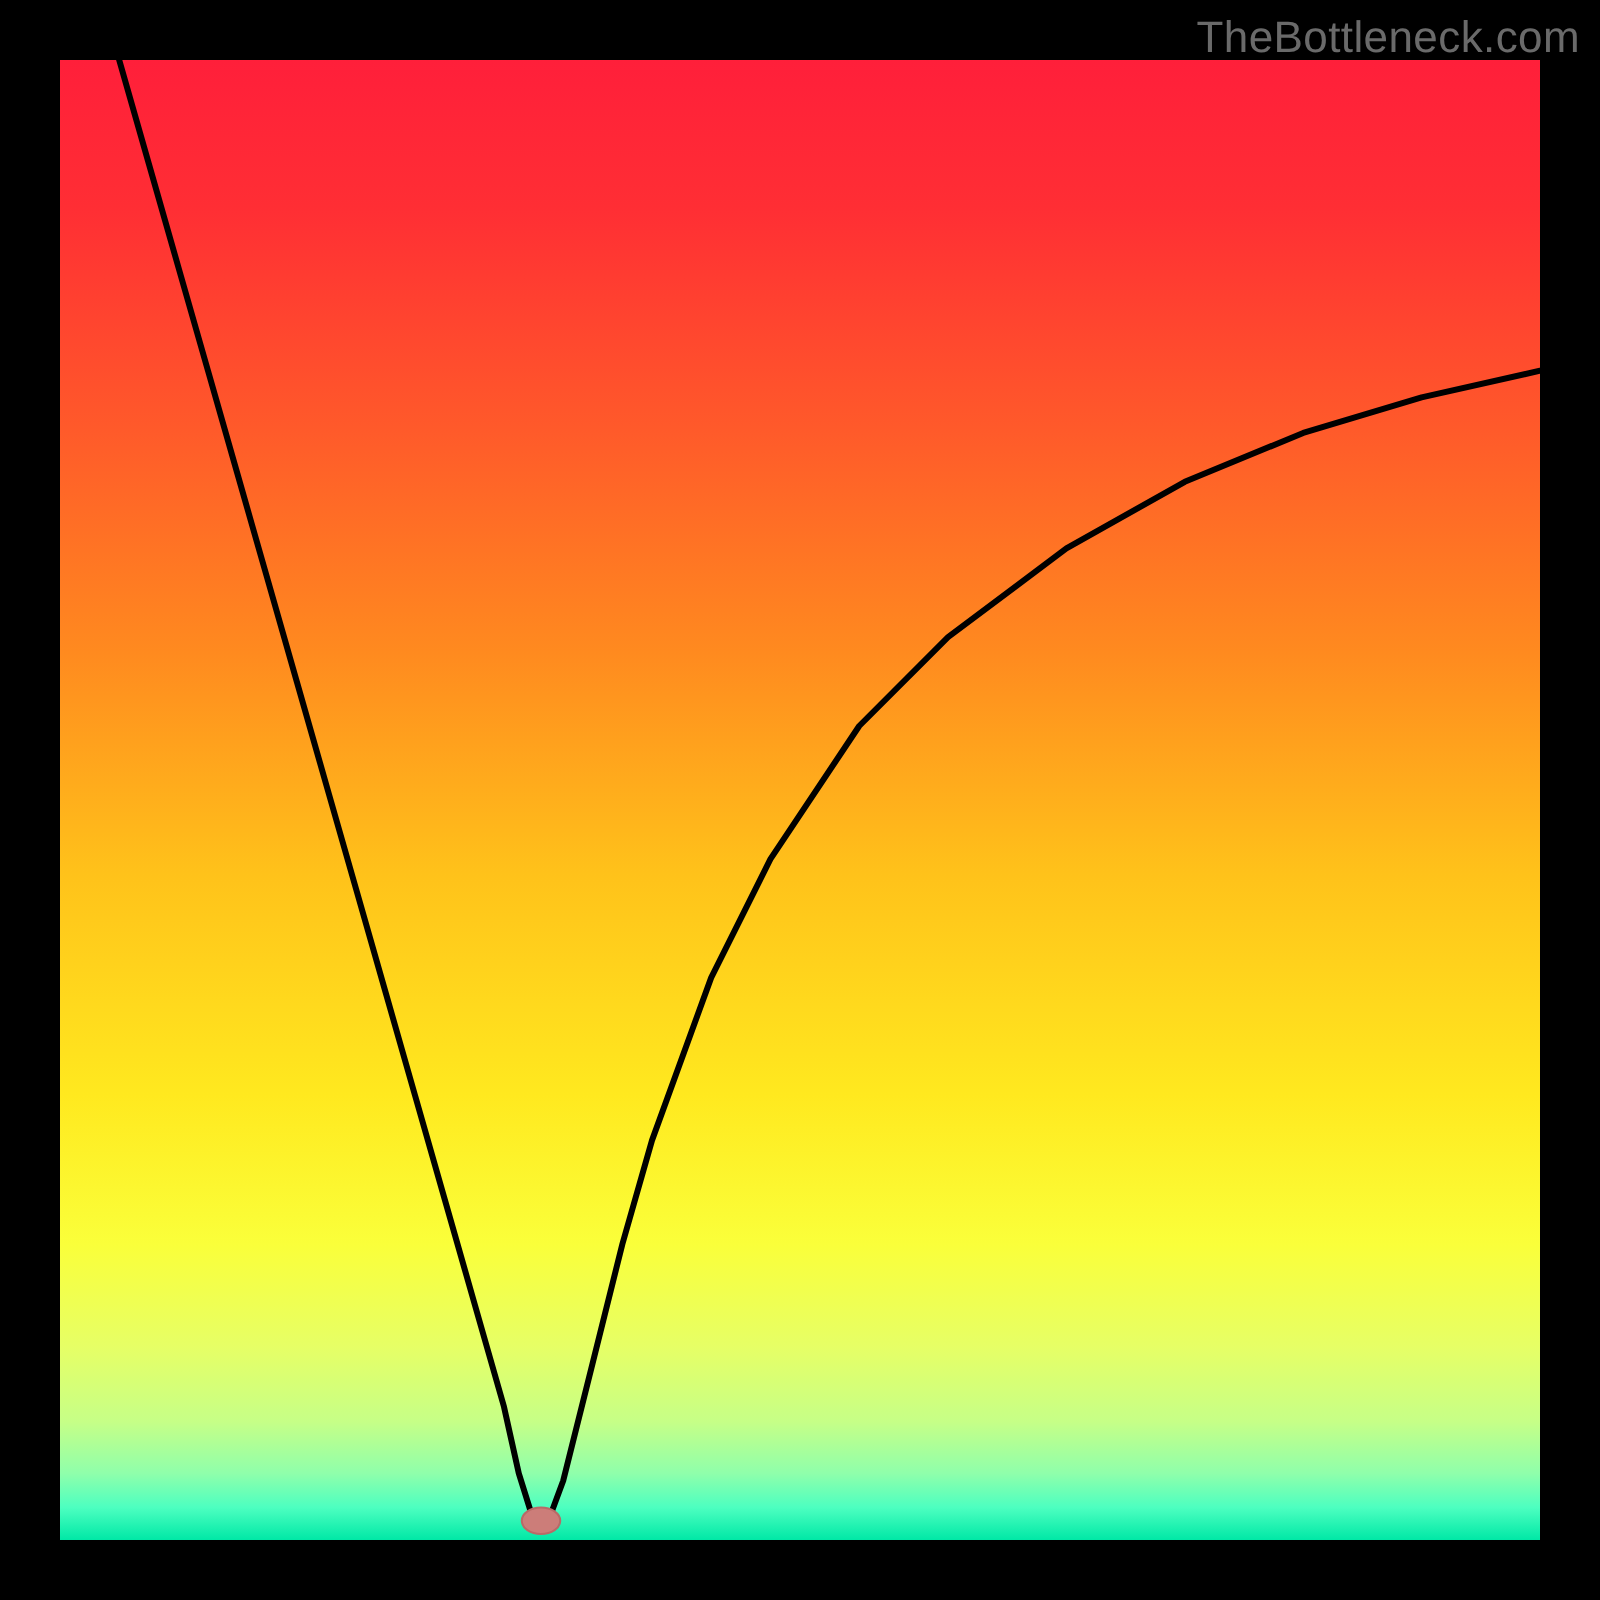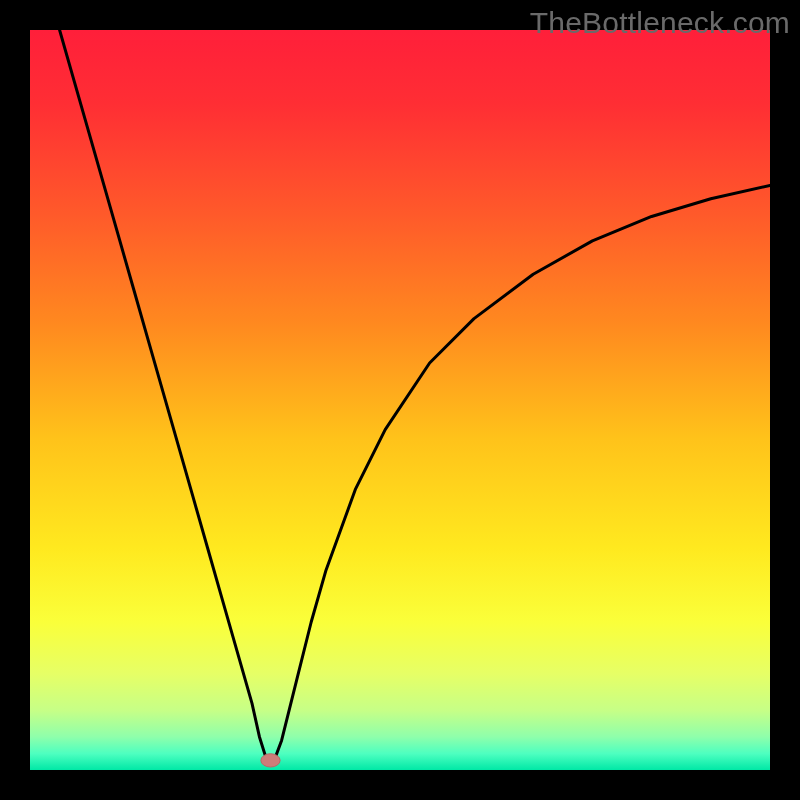--- a/index.html
+++ b/index.html
@@ -24,21 +24,21 @@
     left: 0;
     top: 0;
     width: 740px;
     height: 740px;
   }
   .watermark {
     position: absolute;
     top: 6px;
     right: 10px;
     color: #6a6a6a;
-    font-size: 30px;
+    font-size: 22px;
     font-weight: 500;
     letter-spacing: 0.2px;
   }
   svg {
     display: block;
   }
 </style>
 </head>
 <body>
 

